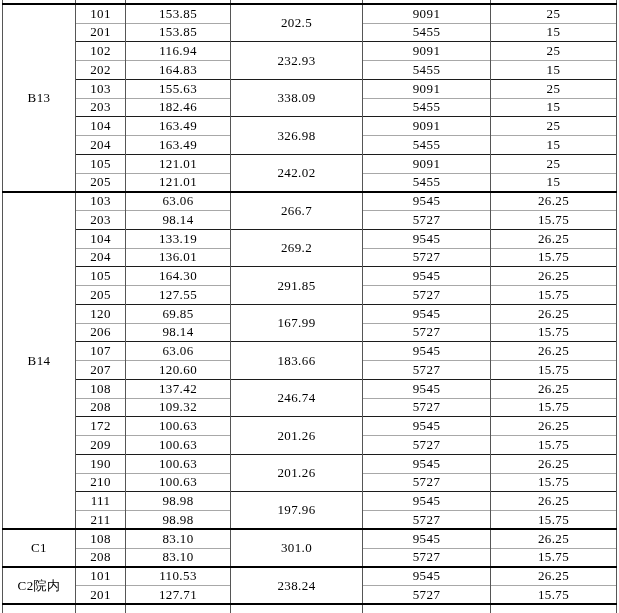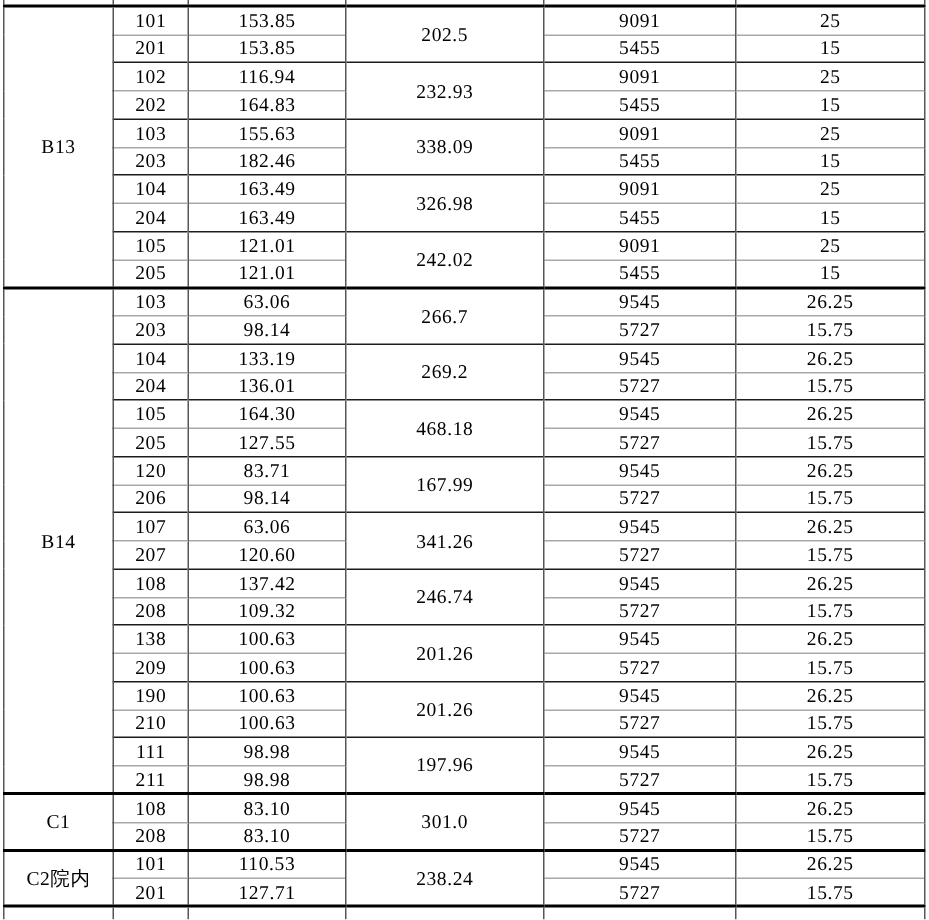--- a/index.html
+++ b/index.html
@@ -137,47 +137,47 @@
         </tr>
         <tr class="pair-second">
           <td>204</td>
           <td>136.01</td>
           <td>5727</td>
           <td>15.75</td>
         </tr>
         <tr class="pair-start">
           <td>105</td>
           <td>164.30</td>
-          <td rowspan="2">468.18</td>
+          <td rowspan="2">291.85</td>
           <td>9545</td>
           <td>26.25</td>
         </tr>
         <tr class="pair-second">
           <td>205</td>
           <td>127.55</td>
           <td>5727</td>
           <td>15.75</td>
         </tr>
         <tr class="pair-start">
           <td>120</td>
-          <td>83.71</td>
+          <td>69.85</td>
           <td rowspan="2">167.99</td>
           <td>9545</td>
           <td>26.25</td>
         </tr>
         <tr class="pair-second">
           <td>206</td>
           <td>98.14</td>
           <td>5727</td>
           <td>15.75</td>
         </tr>
         <tr class="pair-start">
           <td>107</td>
           <td>63.06</td>
-          <td rowspan="2">341.26</td>
+          <td rowspan="2">183.66</td>
           <td>9545</td>
           <td>26.25</td>
         </tr>
         <tr class="pair-second">
           <td>207</td>
           <td>120.60</td>
           <td>5727</td>
           <td>15.75</td>
         </tr>
         <tr class="pair-start">
@@ -187,21 +187,21 @@
           <td>9545</td>
           <td>26.25</td>
         </tr>
         <tr class="pair-second">
           <td>208</td>
           <td>109.32</td>
           <td>5727</td>
           <td>15.75</td>
         </tr>
         <tr class="pair-start">
-          <td>138</td>
+          <td>172</td>
           <td>100.63</td>
           <td rowspan="2">201.26</td>
           <td>9545</td>
           <td>26.25</td>
         </tr>
         <tr class="pair-second">
           <td>209</td>
           <td>100.63</td>
           <td>5727</td>
           <td>15.75</td>

